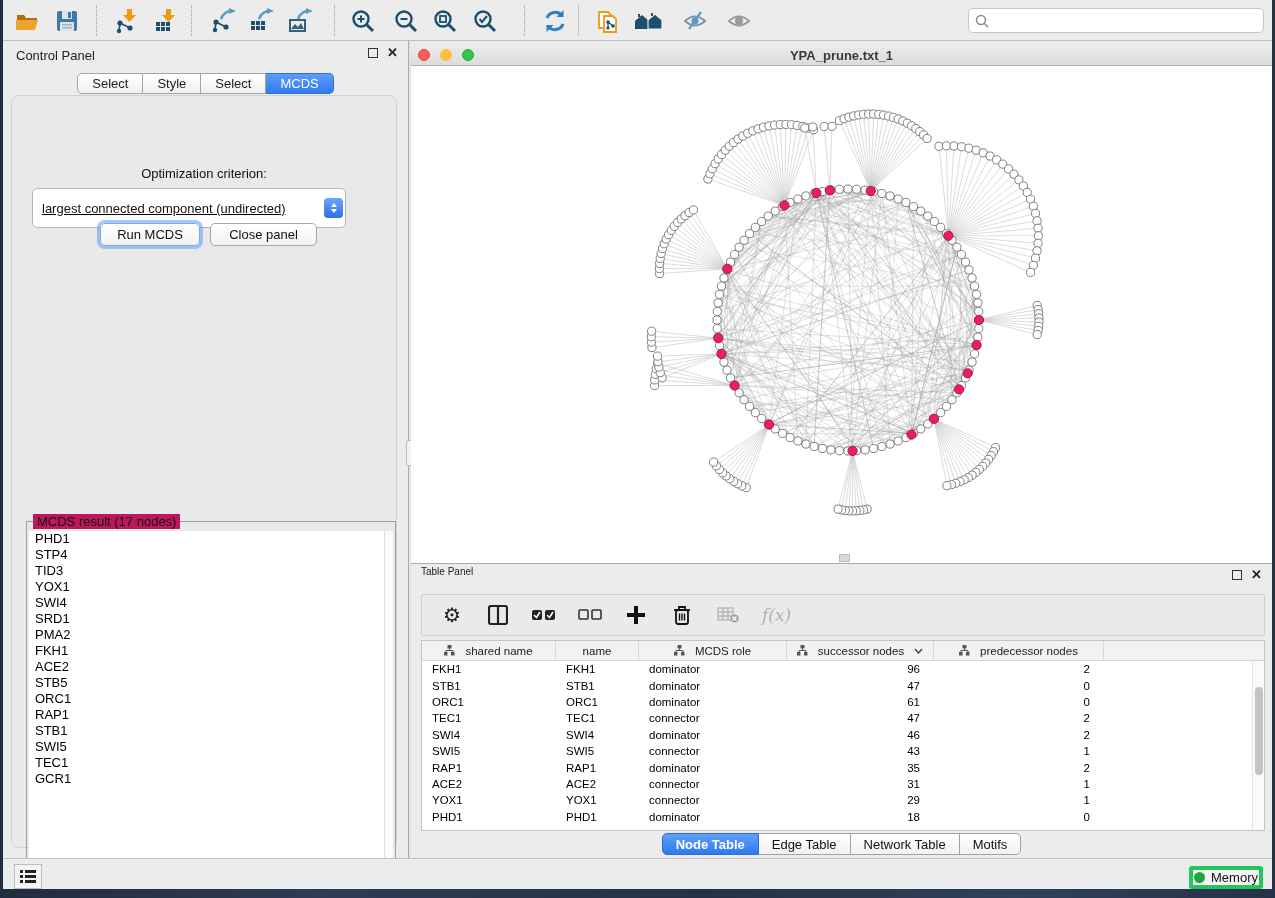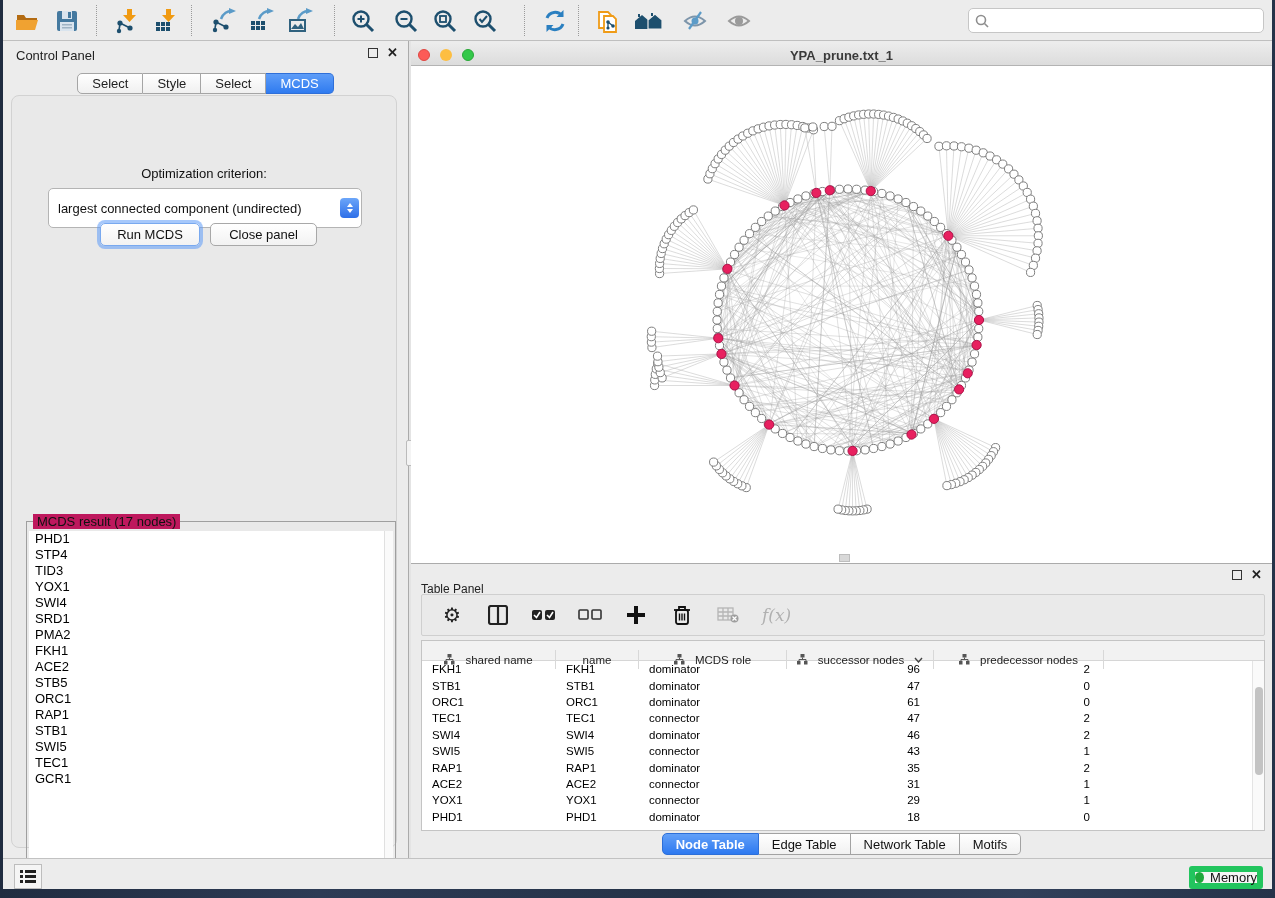--- a/index.html
+++ b/index.html
@@ -27,21 +27,21 @@
   .panel-icons { position:absolute; right:10px; top:7px; display:flex; gap:9px; align-items:center; }
   .float-icon { width:10px; height:10px; border:1.6px solid #333; }
   .close-icon { font-size:13px; font-weight:bold; color:#222; line-height:10px; }
   #cp-tabs { position:absolute; left:0; top:32px; width:100%; display:flex; justify-content:center; }
   .cp-tab { height:21px; padding:0 14px; background:linear-gradient(#ffffff,#f0f0f0); border:1px solid #a5a5a5; border-left:none; font-size:13px; display:flex; align-items:center; color:#222; }
   .cp-tab:first-child { border-left:1px solid #a5a5a5; border-radius:5px 0 0 5px; }
   .cp-tab:last-child { border-radius:0 5px 5px 0; }
   .cp-tab.sel { background:linear-gradient(#5e9df8,#2f7bf0); color:#fff; border-color:#2f6fd8; }
   #cp-body { position:absolute; left:8px; top:54px; width:386px; height:753px; background:#e9e9e9; border:1px solid #d2d2d2; border-radius:8px; }
   #opt-label { position:absolute; left:0; top:70px; width:100%; text-align:center; font-size:13px; color:#111; }
-  #opt-select { position:absolute; left:36px; top:92px; width:314px; height:40px; background:#fff; border:1px solid #b4b4b4; border-radius:5px; display:flex; align-items:center; }
+  #opt-select { position:absolute; left:20px; top:92px; width:314px; height:40px; background:#fff; border:1px solid #b4b4b4; border-radius:5px; display:flex; align-items:center;text-decoration:underline; }
   #opt-select .sel-text { flex:1; font-size:13px; padding-left:9px; color:#111; white-space:nowrap; }
   #opt-select .stepper { width:19px; height:20px; margin-right:2px; border-radius:4px; background:linear-gradient(#6ca6f9,#2e6fe8); display:flex; flex-direction:column; align-items:center; justify-content:center; gap:2px; }
   .tri-up { width:0; height:0; border-left:3.5px solid transparent; border-right:3.5px solid transparent; border-bottom:4.5px solid #fff; }
   .tri-dn { width:0; height:0; border-left:3.5px solid transparent; border-right:3.5px solid transparent; border-top:4.5px solid #fff; }
   .mac-btn { position:absolute; height:23px; background:linear-gradient(#ffffff,#f2f2f2); border:1px solid #a8a8a8; border-radius:5px; font-size:13px; color:#111; display:flex; align-items:center; justify-content:center; font-family:"Liberation Sans",sans-serif; }
   #run-btn { left:88px; top:127px; width:100px; border-color:#79a9ef; box-shadow:0 0 0 3px rgba(92,155,247,.55); }
   #closep-btn { left:198px; top:127px; width:107px; }
   #mcds-fieldset { position:absolute; left:14px; top:425px; width:370px; height:372px; border:1px solid #9f9f9f; }
   #mcds-legend { position:absolute; left:6px; top:-8px; background:#be185d; padding:0 4px; font-size:13px; color:#111; }
   #mcds-list { position:absolute; left:2px; top:9px; width:357px; height:361px; background:#fff; overflow:hidden; }
@@ -52,43 +52,43 @@
   #v-handle { left:403px; top:440px; width:7px; height:26px; background:#f4f4f4; border:1px solid #bbb; border-radius:2px; }
   
   #network-window { left:408px; top:41px; width:861px; height:522px; }
   #net-titlebar { position:absolute; left:0; top:3px; width:100%; height:22px; background:linear-gradient(#ebebeb,#dcdcdc); border-bottom:1px solid #b3b3b3; }
   .tl { position:absolute; top:5px; width:12px; height:12px; border-radius:50%; }
   #net-title { position:absolute; width:100%; text-align:center; top:4px; font-size:13px; font-weight:bold; color:#3a3a3a; }
   #net-canvas { position:absolute; left:0; top:25px; width:861px; height:497px; background:#fff; }
   #h-handle { left:836px; top:554px; width:11px; height:8px; background:#d8d8d8; border:1px solid #bdbdbd; }
   
   #table-panel { left:408px; top:563px; width:861px; height:295px; background:#ececec; border-top:1px solid #ababab; }
-  #tp-title { position:absolute; left:10px; top:18px; font-size:12px; color:#222; }
+  #tp-title { position:absolute; left:10px; top:2px; font-size:10px; color:#222; }
   #tp-toolbar { position:absolute; left:10px; top:30px; width:844px; height:42px; background:#eaeaea; border:1px solid #cfcfcf; border-radius:2px; display:flex; align-items:center; gap:22px; padding-left:18px; }
   .tp-ic { display:flex; align-items:center; justify-content:center; width:24px; height:26px; }
   #fx-label { font-family:"DejaVu Serif", serif; font-style:italic; font-size:17px; color:#b0b0b0; }
   #tbl { position:absolute; left:10px; top:76px; width:844px; height:191px; background:#fff; border:1px solid #c4c4c4; overflow:hidden; }
   #tbl-head { display:flex; height:20px; background:#f2f2f2; border-bottom:1px solid #d6d6d6; }
-  .th { display:flex; align-items:center; justify-content:center; gap:10px; font-size:11.5px; color:#222; border-right:1px solid #d8d8d8; height:100%;margin-top:9px; }
+  .th { display:flex; align-items:center; justify-content:center; gap:10px; font-size:11.5px; color:#222; border-right:1px solid #d8d8d8; height:100%; }
   .col-0{width:134px}.col-1{width:83px}.col-2{width:148px}.col-3{width:147px}.col-4{width:170px}
   .tr { display:flex; height:16.4px; align-items:center; }
   .td { font-size:11.5px; color:#000; height:100%; display:flex; align-items:center; }
   .td.left { padding-left:10px; }
   .td.num { justify-content:flex-end; padding-right:14px; }
   #tbl-scroll { position:absolute; right:0px; top:20px; width:12px; height:170px; background:#fafafa; border-left:1px solid #e4e4e4; }
   #tbl-thumb { position:absolute; left:2px; top:26px; width:8px; height:88px; background:#c3c3c3; border-radius:4px; }
   #tp-tabs { position:absolute; left:0; top:269px; width:100%; display:flex; justify-content:center; }
   .tp-tab { height:22px; padding:0 13px; background:linear-gradient(#ffffff,#f1f1f1); border:1px solid #a2a2a2; border-left:none; font-size:13px; color:#111; display:flex; align-items:center; }
   .tp-tab:first-child { border-left:1px solid #a2a2a2; border-radius:5px 0 0 5px;font-weight:bold; }
   .tp-tab:last-child { border-radius:0 5px 5px 0; }
   .tp-tab.sel { background:linear-gradient(#62a0f8,#2d79f0); color:#fff; border-color:#2d6fd8; }
   
   #status-bar { left:0; top:858px; width:1269px; height:31px; background:#ececec; border-top:1px solid #c2c2c2; }
   #burger-btn { position:absolute; left:11px; top:5px; width:28px; height:25px; background:#f5f5f5; border:1px solid #bdbdbd; display:flex; align-items:center; justify-content:center; }
-  #memory-btn { position:absolute; right:9px; top:7px; width:74px; height:23px; background:#f5f5f5; border:6px solid #22c55e; border-radius:3px; display:flex; align-items:center; justify-content:center; gap:6px; font-size:13px; color:#111;margin-left:33px; }
+  #memory-btn { position:absolute; right:9px; top:7px; width:74px; height:23px; background:#f5f5f5; border:4px solid #22c55e; border-radius:3px; display:flex; align-items:center; justify-content:center; gap:6px; font-size:13px; color:#111;margin-left:33px; }
   #memory-dot { width:11px; height:11px; border-radius:50%; background:#1fa83c; }
   .mini-tree { flex:0 0 auto; }
 </style>
 </head>
 <body>
 
 <div id="app">
 
   <div id="toolbar" class="abs">
     <span class="tbtn" style="left:10px">

